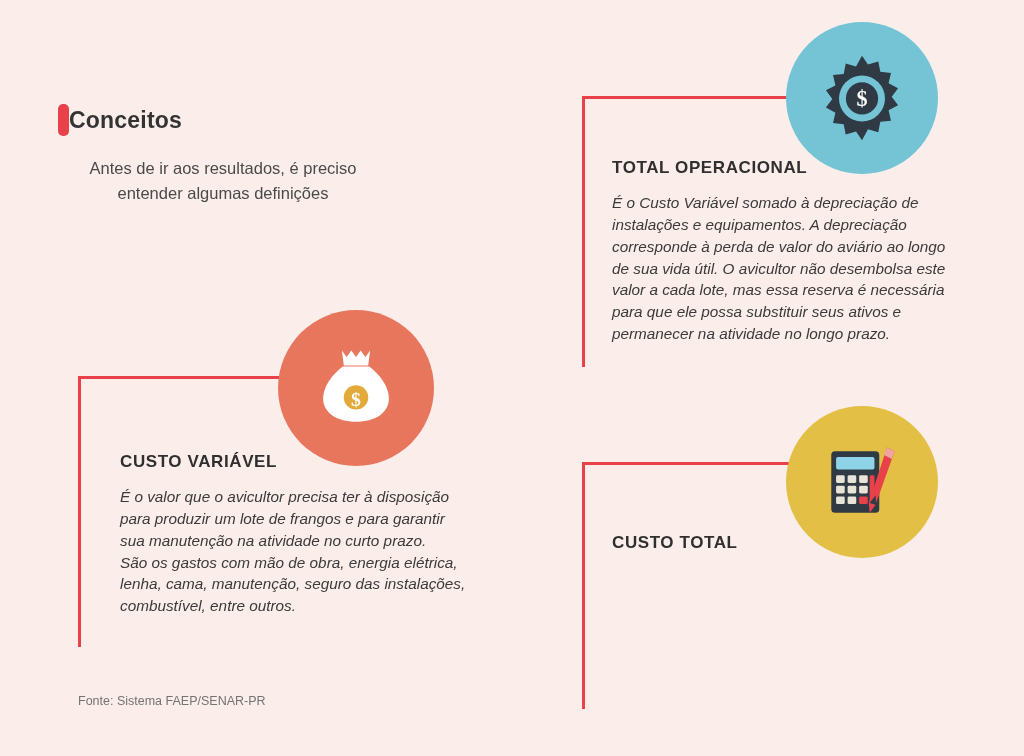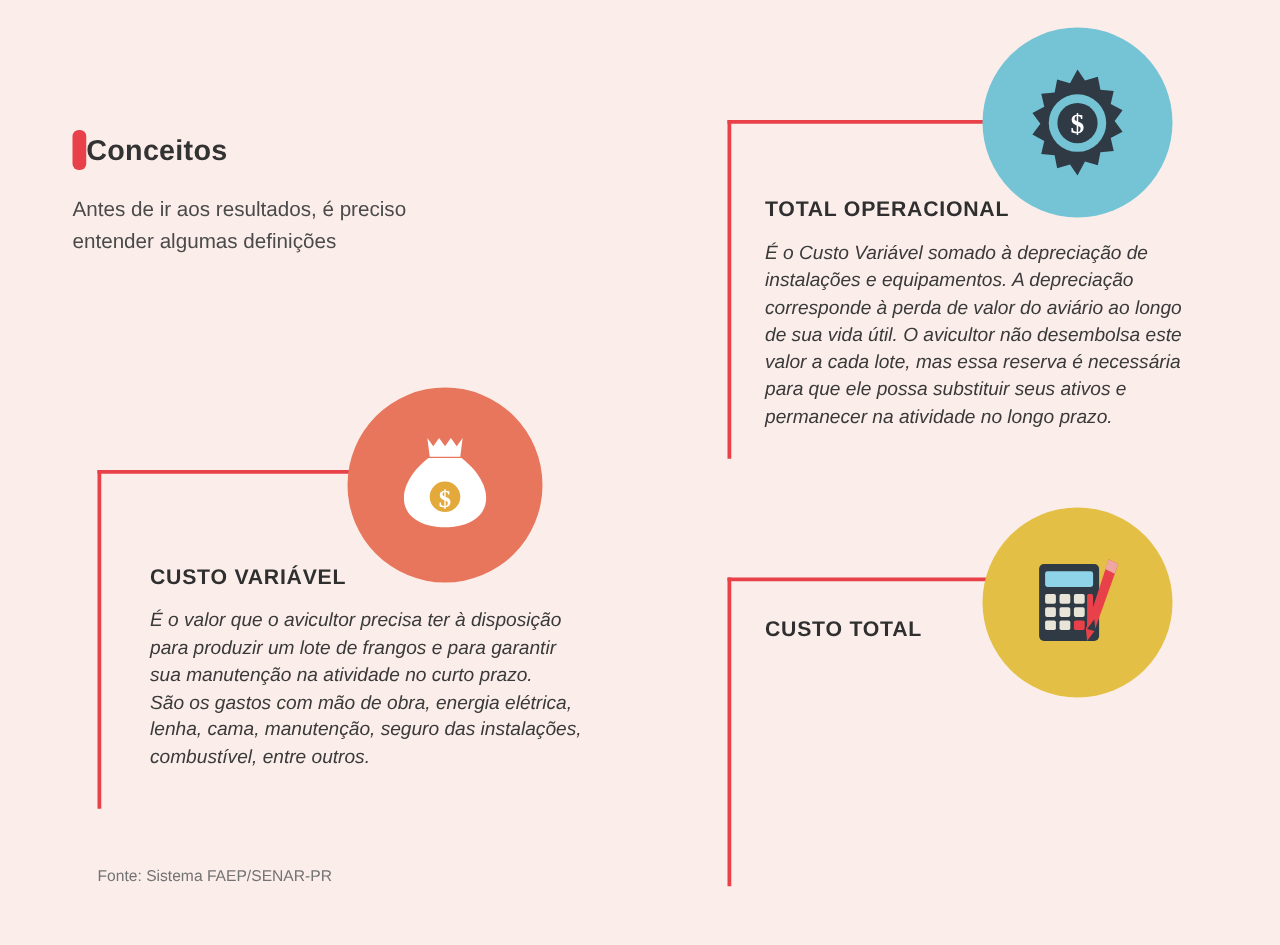--- a/index.html
+++ b/index.html
@@ -45,20 +45,21 @@
     font-weight: bold;
     color: #333333;
     letter-spacing: 0.2px;
   }
   .intro-sub {
     margin-top: 20px;
     font-size: 16.5px;
     line-height: 1.5;
     color: #4a4a4a;
     max-width: 330px;
+    text-align: center;
   }
 
   
   .concept {
     position: absolute;
   }
   .concept-heading {
     font-size: 17px;
     font-weight: bold;
     letter-spacing: 0.6px;
@@ -178,19 +179,19 @@
         <rect x="47" y="65" width="9" height="8" rx="1.5" fill="#e8414a"></rect>
         <rect x="58" y="43" width="5" height="30" rx="1.5" fill="#e8414a"></rect>
 
         <path d="M76 14 l8 4 -20 56 -6 8 -1-10z" fill="#e8414a"></path>
         <path d="M76 14 l8 4 -3 8 -8-4z" fill="#f0a6a0"></path>
         <path d="M58 72 l6-8 1 10z" fill="#2f3a44"></path>
       </svg>
     </span>
   </div>
 
-  <div class="concept" style="left:612px; top:494px; width:348px;">
+  <div class="concept" style="left:612px; top:533px; width:348px;">
     <h2 class="concept-heading">CUSTO TOTAL</h2>
   </div>
 
   <div class="source">Fonte: Sistema FAEP/SENAR-PR</div>
 
 </div>
 
 </body></html>

